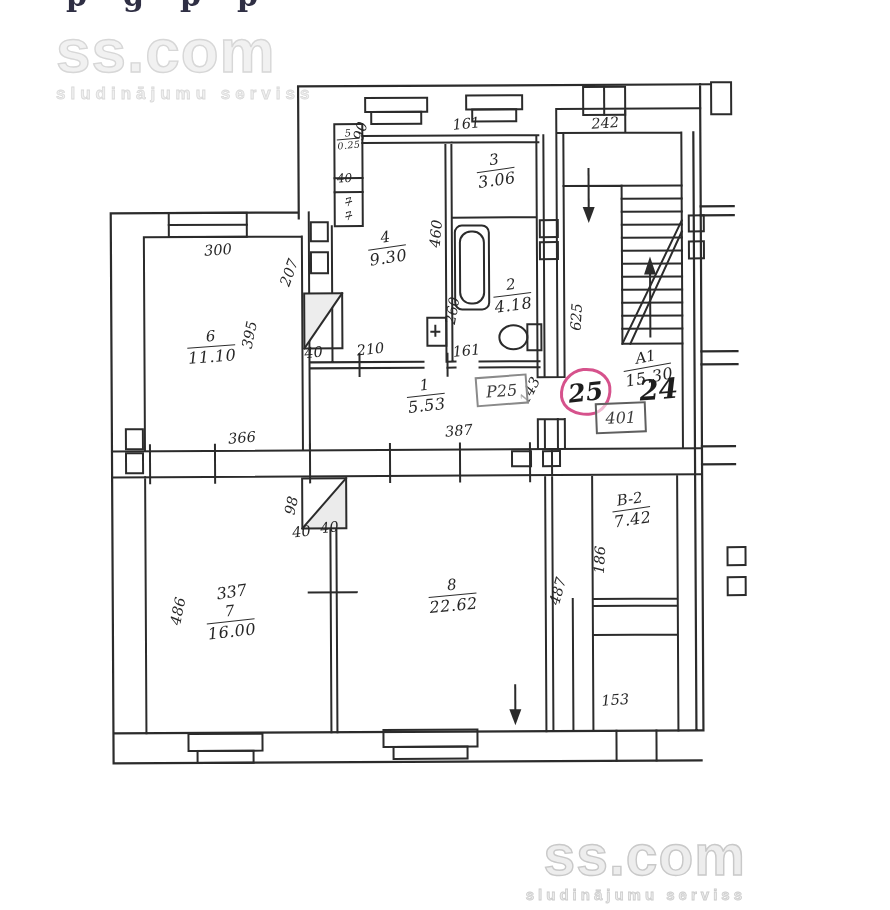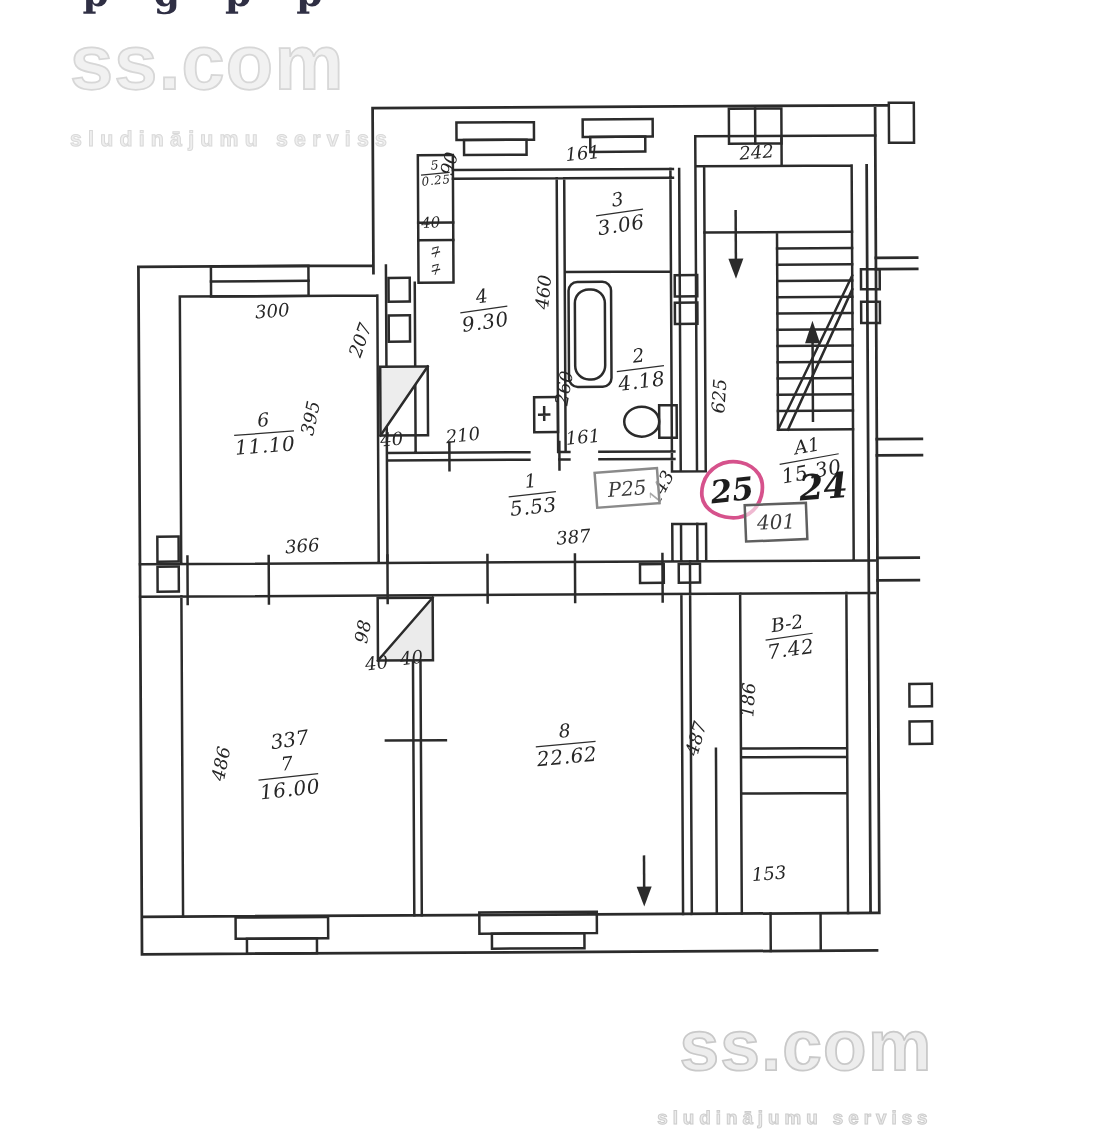--- a/index.html
+++ b/index.html
@@ -4,21 +4,21 @@
 <style>
   html,body{margin:0;padding:0;background:#ffffff;}
   .canvas{position:relative;width:762px;height:910px;background:#fff;overflow:hidden;
           font-family:"DejaVu Serif",serif;color:#2b2b2b;}
   .plan{position:absolute;inset:0;transform:rotate(-0.3deg);}
   .plan svg{position:absolute;left:0;top:0;}
 
   
   .wm{position:absolute;font-family:"Liberation Sans",sans-serif;font-weight:700;line-height:1;}
   .wm .brand{font-size:62px;letter-spacing:1px;color:#f1f1f1;-webkit-text-stroke:1.4px #d7d7d7;}
-  .wm .tag{font-size:17px;letter-spacing:5px;margin-top:21px;color:#efefef;-webkit-text-stroke:0.8px #d9d9d9;}
+  .wm .tag{font-size:17px;letter-spacing:5px;margin-top:3px;color:#efefef;-webkit-text-stroke:0.8px #d9d9d9;}
   .wm-top{left:56px;top:20px;}
   .wm-bottom{right:16px;bottom:8px;text-align:right;}
   .wm-bottom .brand{font-size:57px;color:#ededed;-webkit-text-stroke:1.4px #c9c9c9;}
   .wm-bottom .tag{font-size:15px;letter-spacing:4px;color:#ececec;-webkit-text-stroke:0.8px #cccccc;}
 
   
   .edge-clip{position:absolute;left:66px;top:0;width:300px;height:13px;overflow:hidden;}
   .edge-clip span{display:block;margin-top:-22px;font-size:30px;font-weight:bold;
                   color:#2f2f44;letter-spacing:36px;font-family:"DejaVu Serif",serif;}
 

